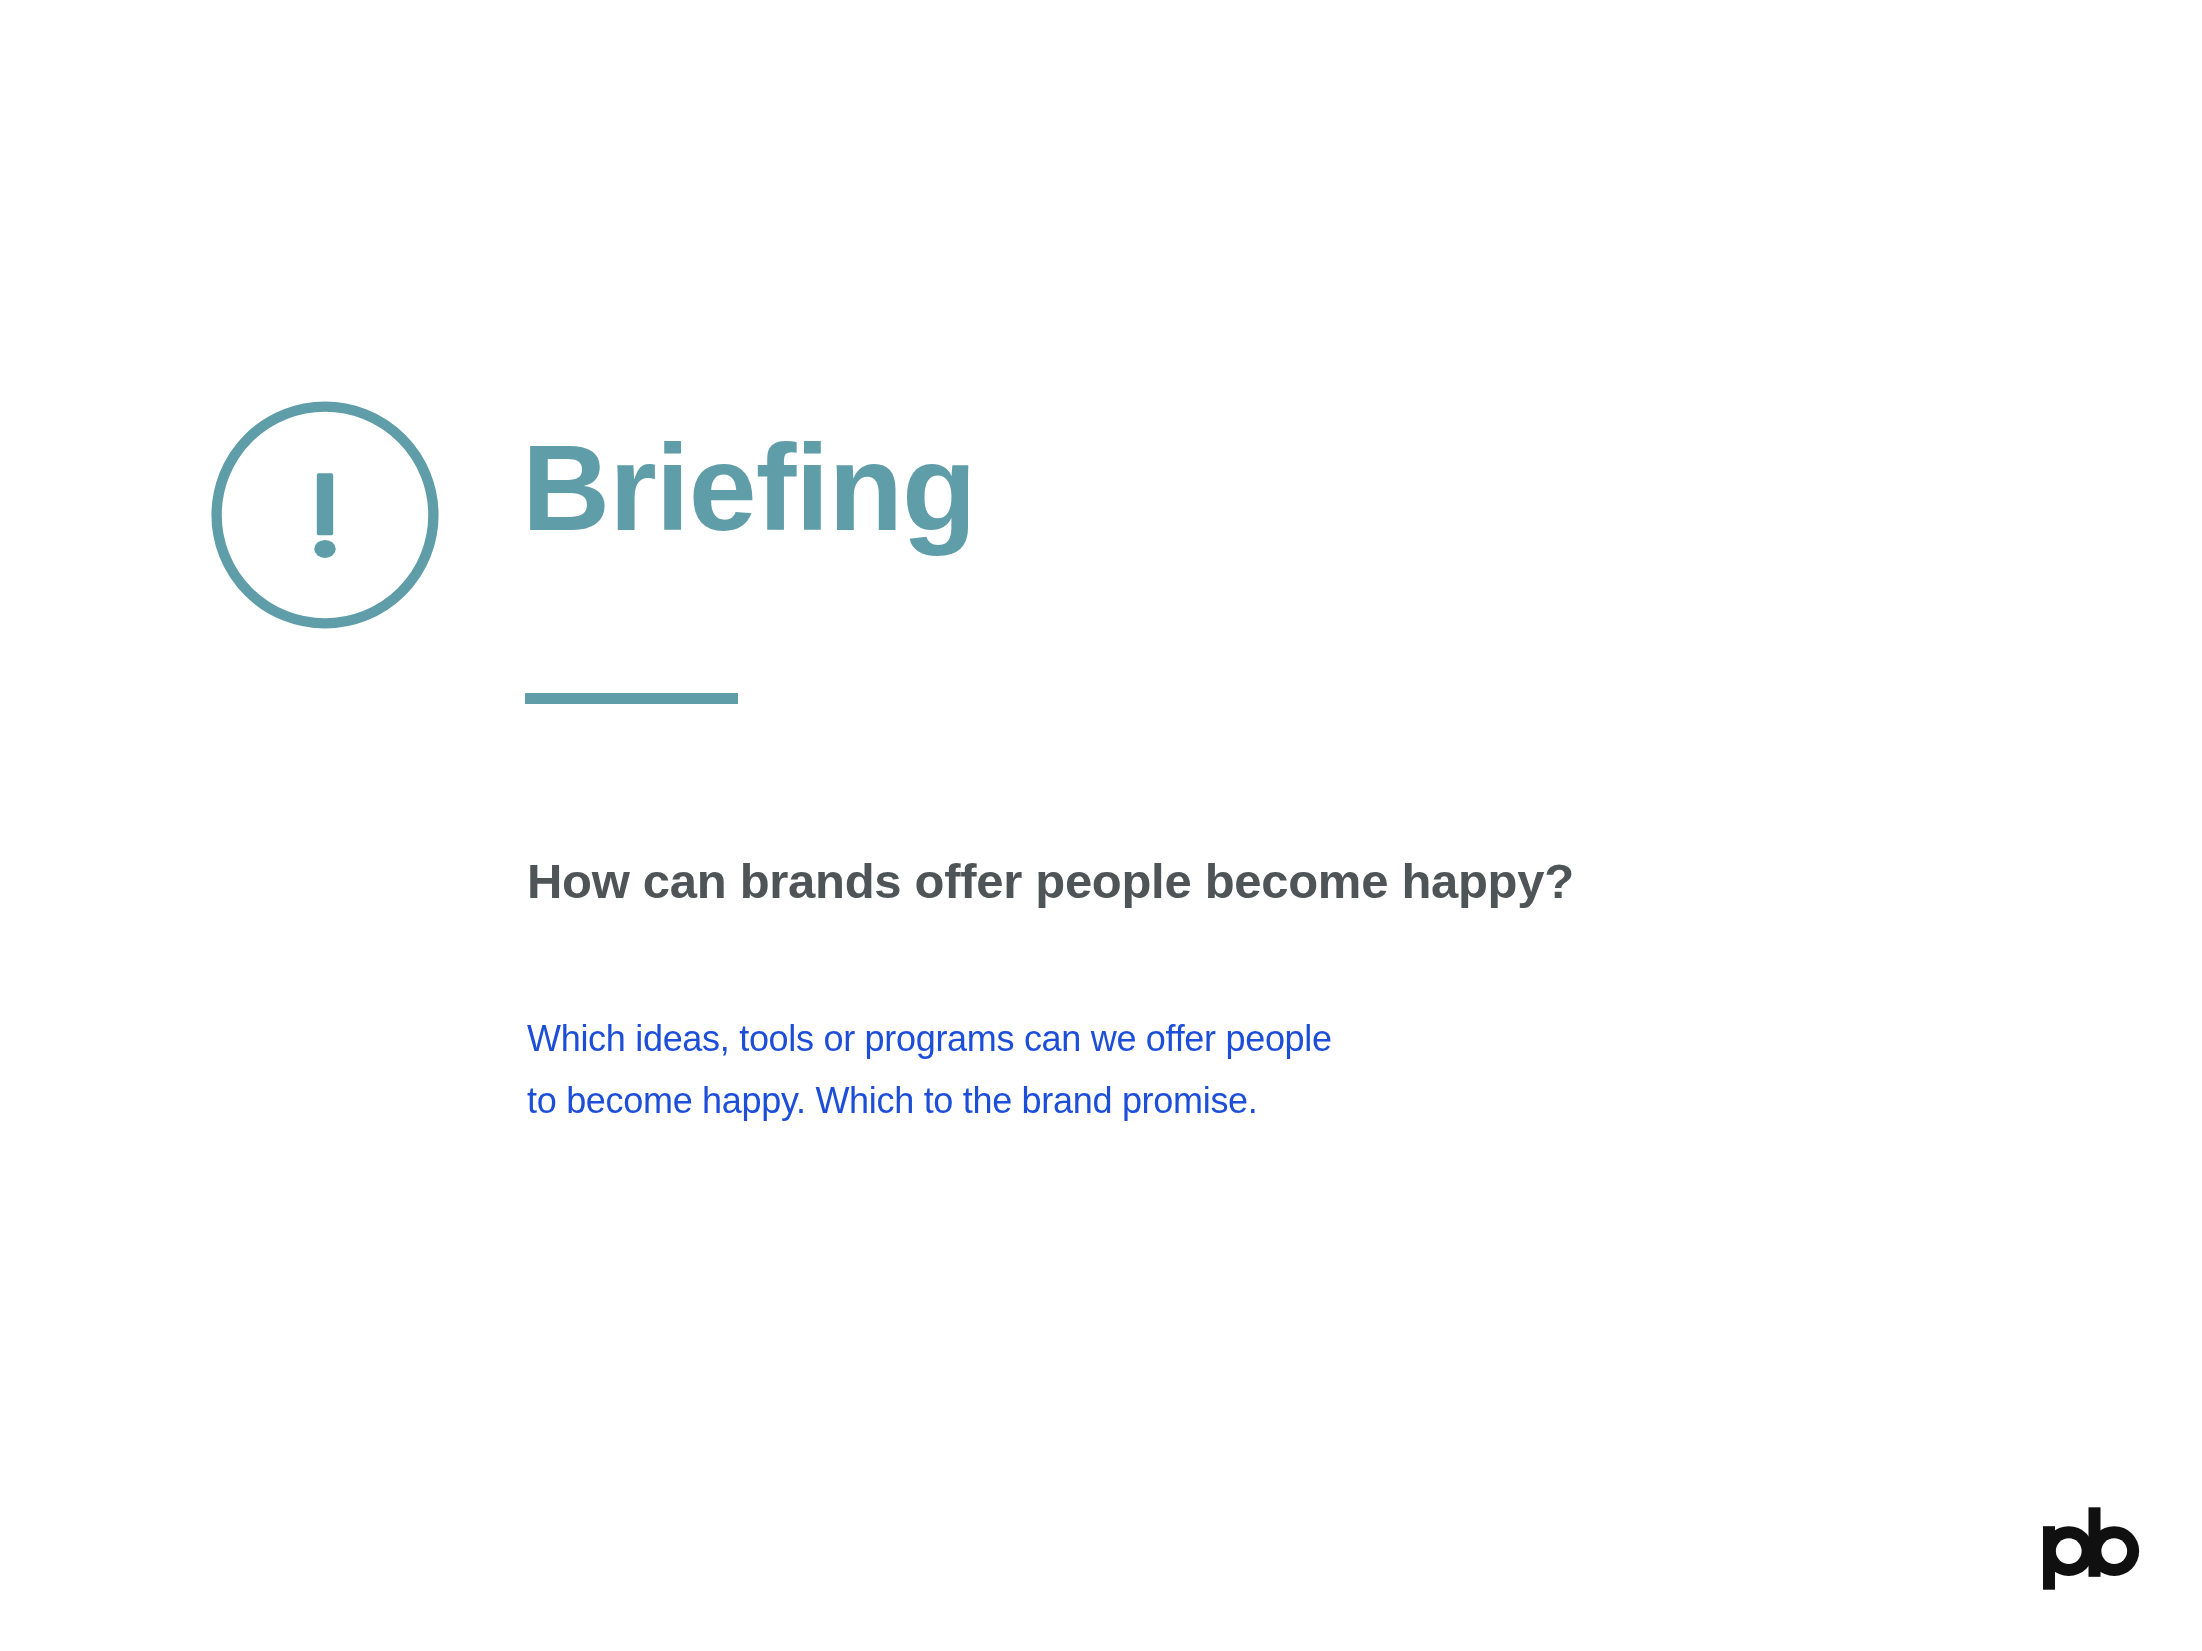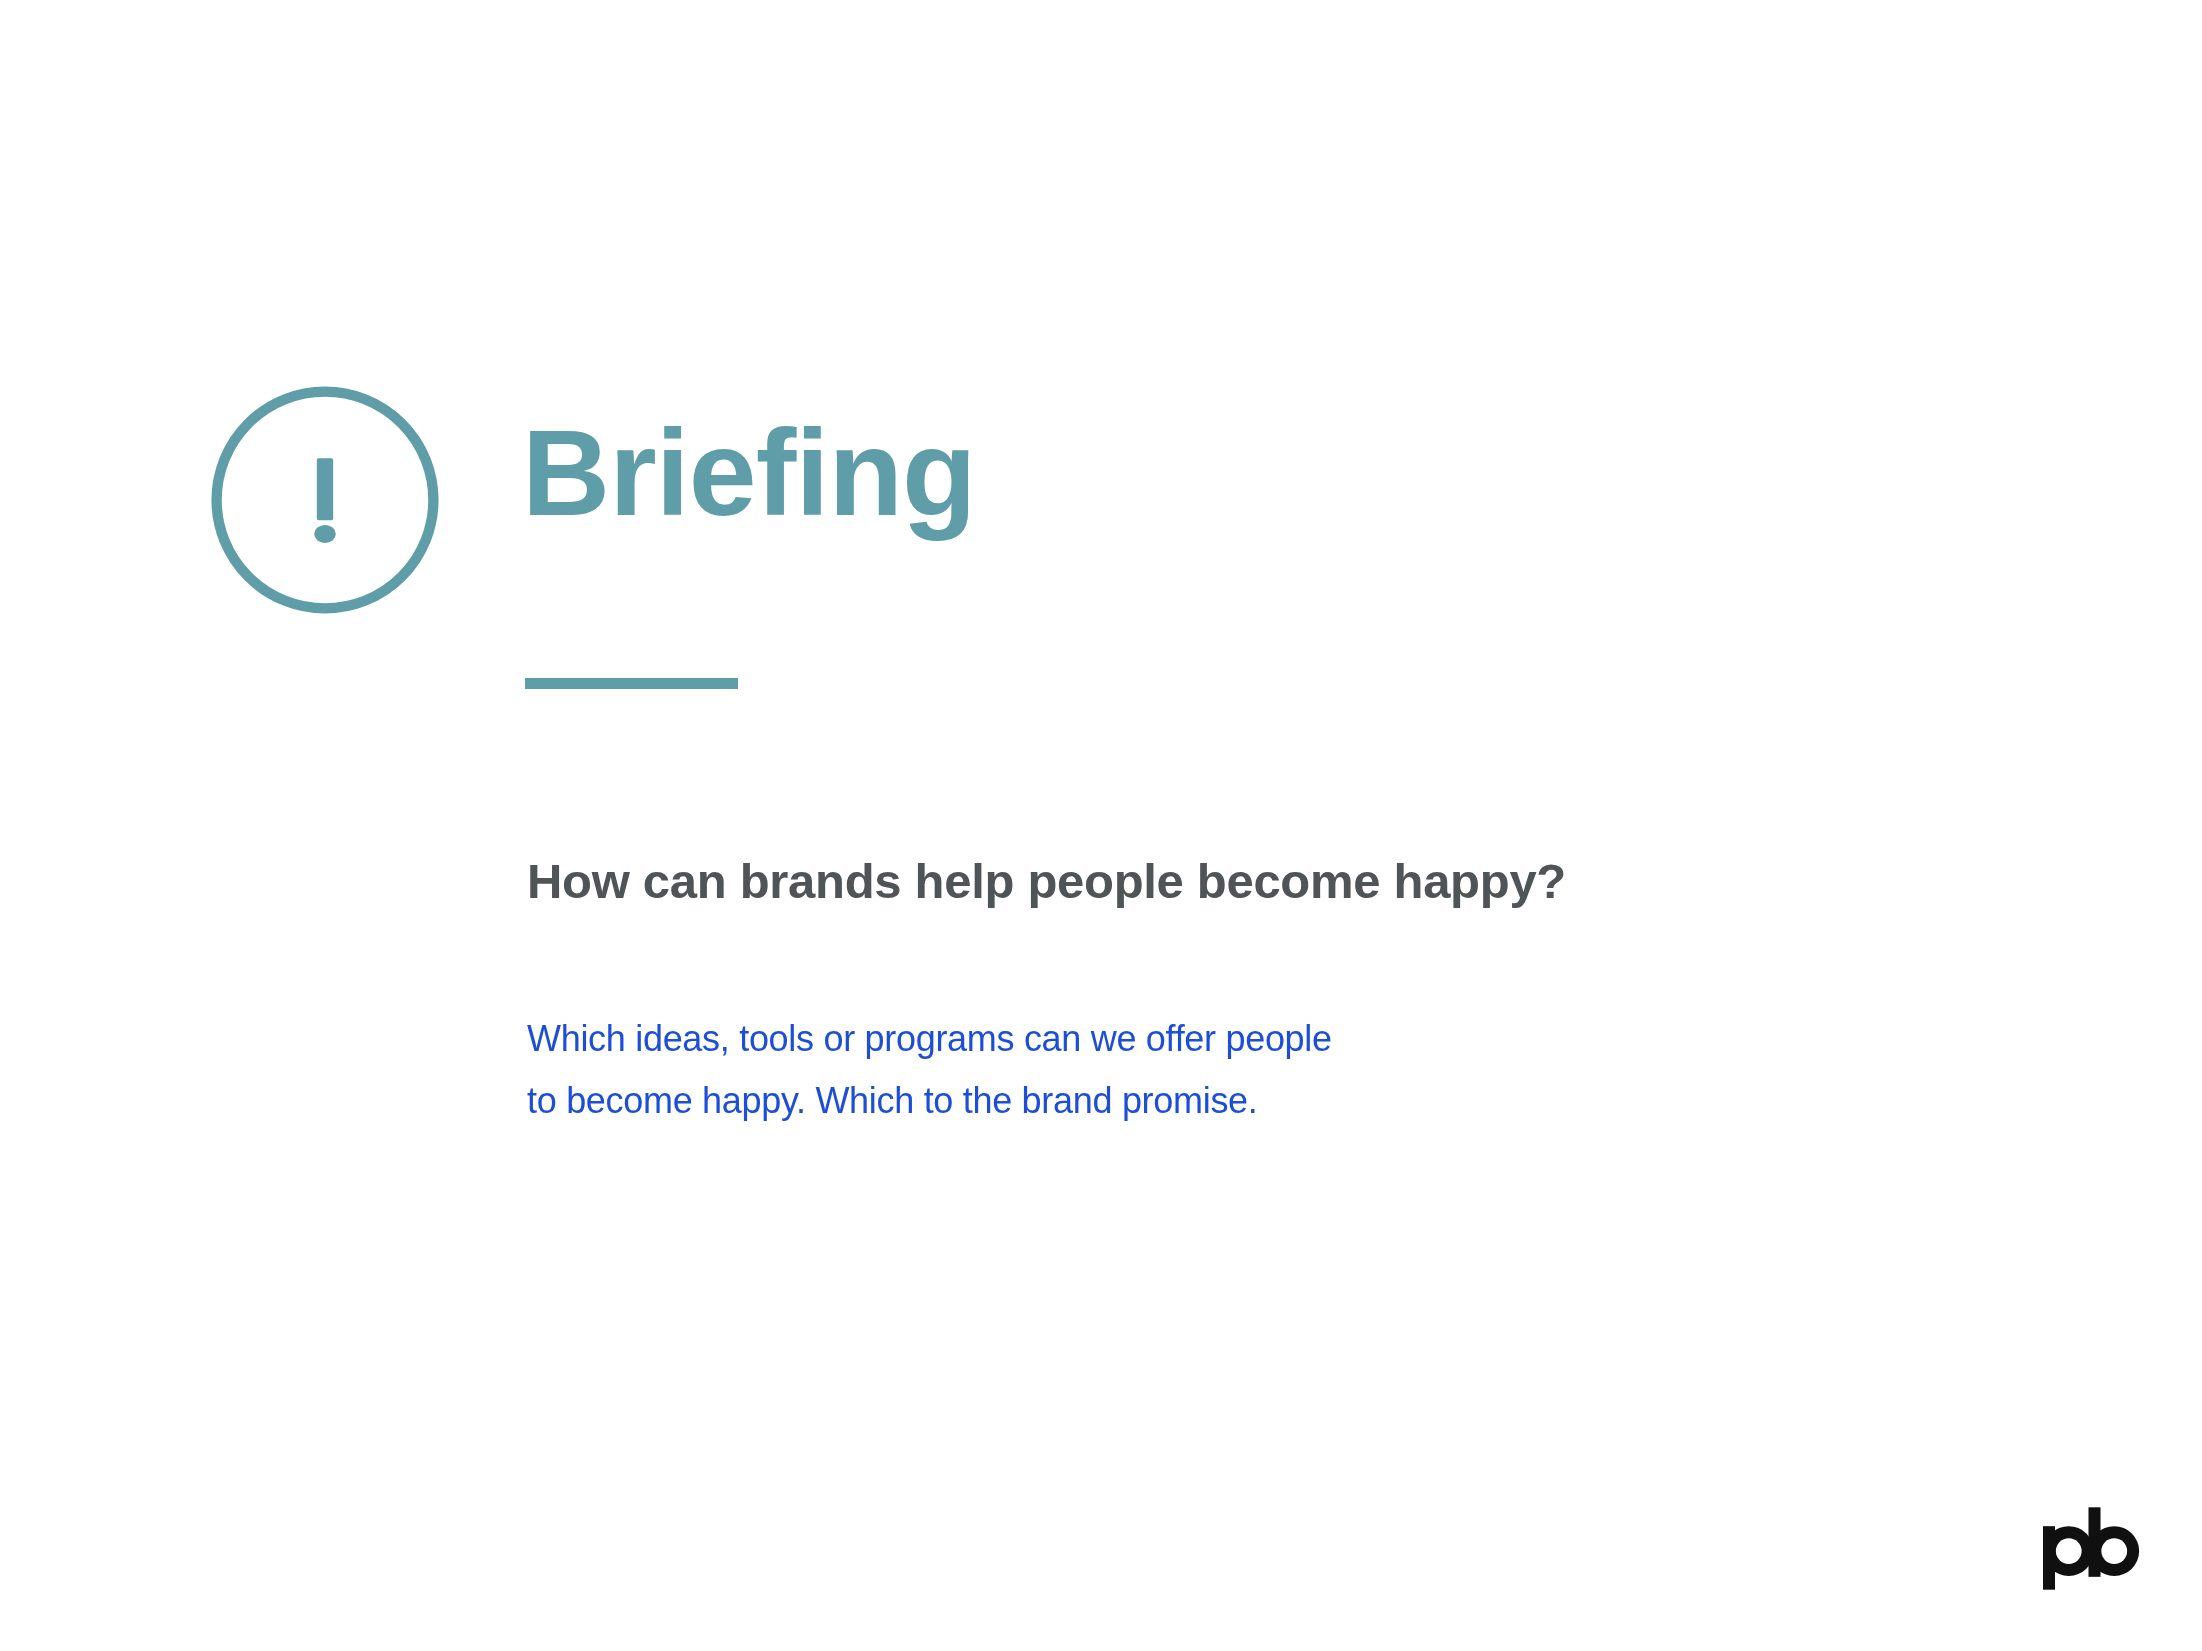--- a/index.html
+++ b/index.html
@@ -19,21 +19,21 @@
     position: relative;
     width: 2203px;
     height: 1652px;
     background: #ffffff;
   }
 
   
   .header-row {
     position: absolute;
     left: 0;
-    top: 1px;
+    top: 16px;
     width: 2203px;
     height: 706px;
   }
 
   .alert-badge {
     position: absolute;
     left: 211px;
     top: 385px;
     width: 228px;
     height: 228px;
@@ -133,21 +133,21 @@
     </div>
 
     <h1 class="slide-title">Briefing</h1>
 
     <div class="title-rule"></div>
 
   </div>
 
   <div class="body-block">
 
-    <p class="lead-question">How can brands help people become happy?</p>
+    <p class="lead-question">How can brands offer people become happy?</p>
 
     <p class="body-paragraph">
       <span class="line">Which ideas, tools or programs can we offer people</span>
       <span class="line">to become happy. Which to the brand promise.</span>
     </p>
 
   </div>
 
   <div class="brand-logo">
     <svg viewBox="0 0 120 96" xmlns="http://www.w3.org/2000/svg" aria-hidden="true">

